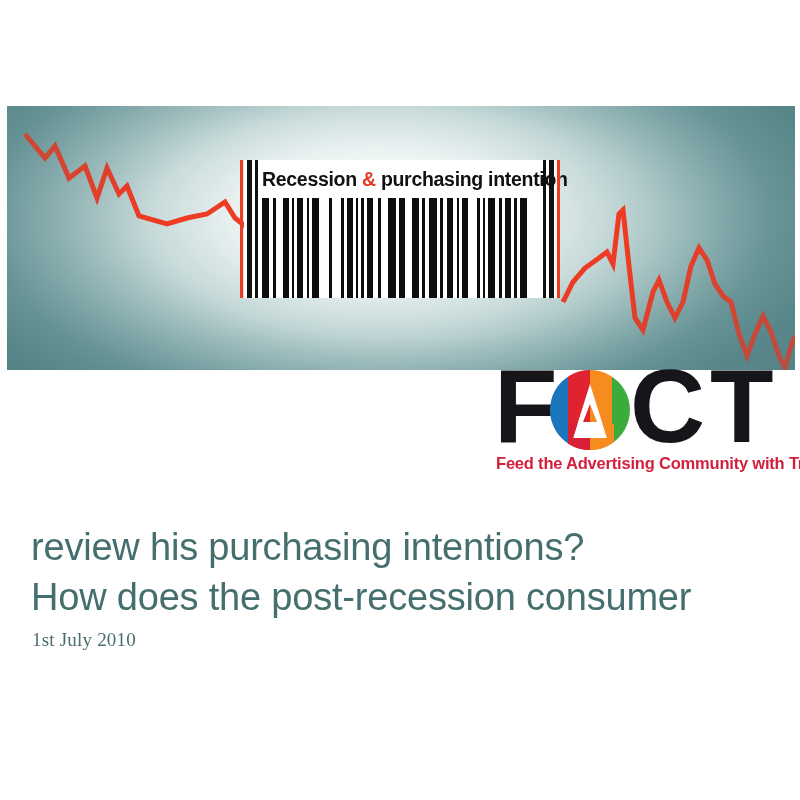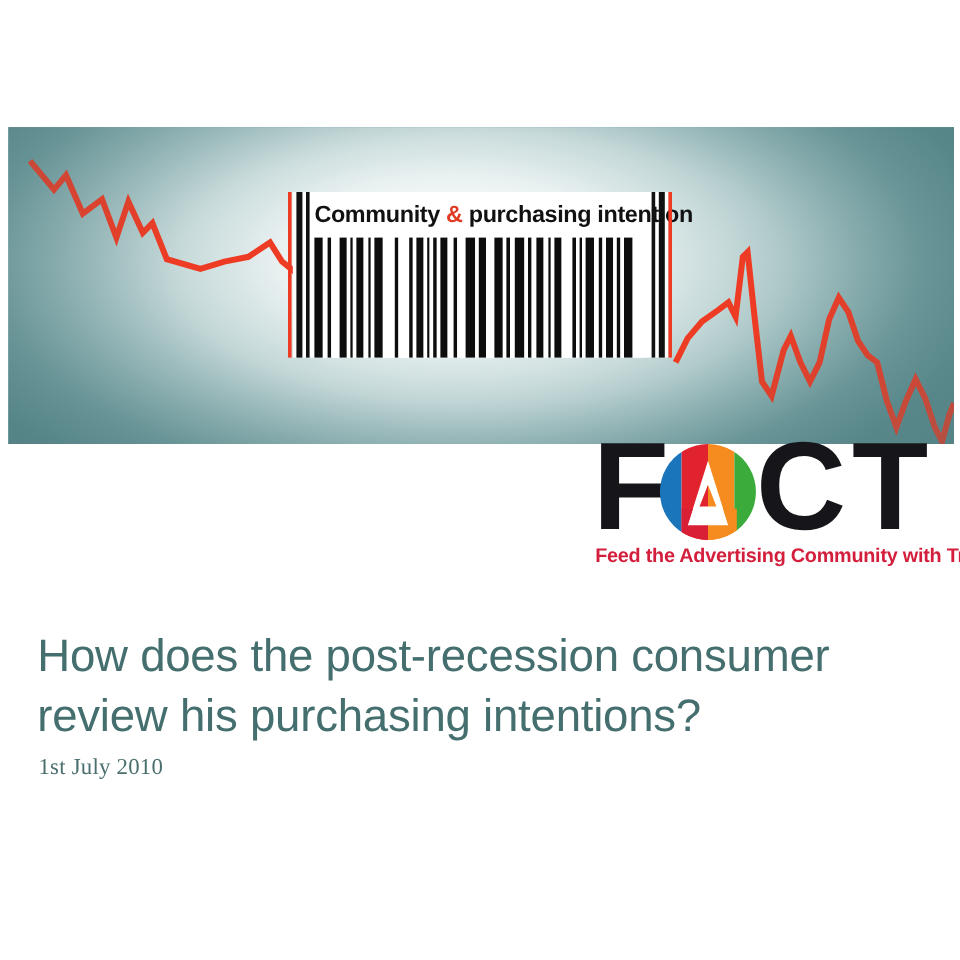--- a/index.html
+++ b/index.html
@@ -227,21 +227,21 @@
   <div class="redline" style="left:557px; top:160px; width:3px; height:138px;"></div>
 
   <div class="barcode-block">
 
     <div class="guard-left"></div>
     <div class="guard-left2"></div>
     <div class="guard-right"></div>
     <div class="guard-right2"></div>
 
     <div class="barcode-title-row">
-      <span class="barcode-title"><span>Community </span><span class="amp">&amp;</span><span> purchasing intention</span></span>
+      <span class="barcode-title"><span>Recession </span><span class="amp">&amp;</span><span> purchasing intention</span></span>
     </div>
 
     <div class="bars">
 
       <span class="bar" style="width:7px"></span>
         <span class="gap" style="width:4px"></span>
       <span class="bar" style="width:3px"></span>
         <span class="gap" style="width:7px"></span>
       <span class="bar" style="width:6px"></span>
         <span class="gap" style="width:3px"></span>
@@ -325,19 +325,19 @@
         </g>
       </svg>
 
       <span class="logo-letter letter-C">C</span>
       <span class="logo-letter letter-T">T</span>
     </div>
     <div class="logo-tagline">Feed the Advertising Community with Trends</div>
   </div>
 
   <h1 class="title">
+    <span class="title-line">review his purchasing intentions?</span>
     <span class="title-line">How does the post-recession consumer</span>
-    <span class="title-line">review his purchasing intentions?</span>
   </h1>
 
   <div class="date">1st July 2010</div>
 
 </div>
 
 </body></html>

